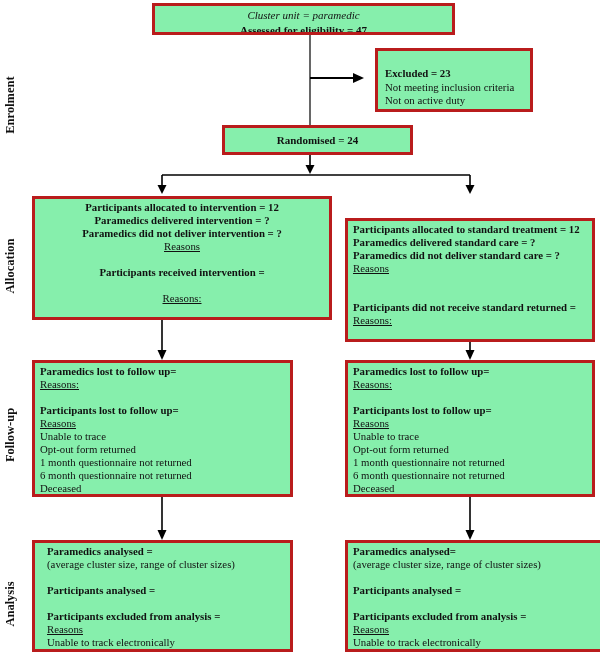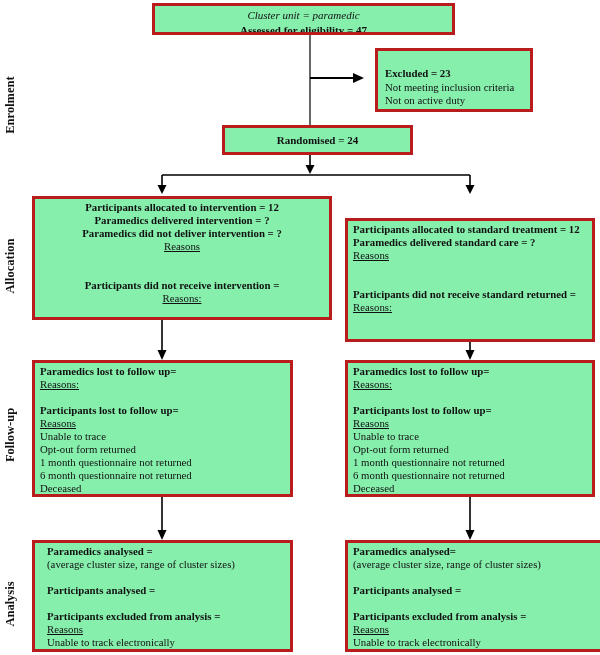--- a/index.html
+++ b/index.html
@@ -98,28 +98,29 @@
   <div class="box randbox" style="left:222px;top:125px;width:191px;height:30px;">
       <div class="line b">Randomised = 24</div>
     </div>
 
   <div class="box" style="left:32px;top:196px;width:300px;height:124px;text-align:center;">
       <div class="line b">Participants allocated to intervention = 12</div>
       <div class="line b">Paramedics delivered intervention = ?</div>
       <div class="line b">Paramedics did not deliver intervention = ?</div>
       <div class="line u">Reasons</div>
       <div class="line">&nbsp;</div>
+      <div class="line b">Participants received intervention =</div>
       <div class="line">&nbsp;</div>
-      <div class="line b">Participants did not receive intervention =</div>
       <div class="line u">Reasons:</div>
     </div>
 
   <div class="box" style="left:345px;top:194px;width:250px;height:124px;margin-top:24px;">
       <div class="line b">Participants allocated to standard treatment = 12</div>
       <div class="line b">Paramedics delivered standard care = ?</div>
+      <div class="line b">Paramedics did not deliver standard care = ?</div>
       <div class="line u">Reasons</div>
       <div class="line">&nbsp;</div>
       <div class="line">&nbsp;</div>
       <div class="line b">Participants did not receive standard returned =</div>
       <div class="line u">Reasons:</div>
     </div>
 
   <div class="box" style="left:32px;top:360px;width:261px;height:137px;">
       <div class="line b">Paramedics lost to follow up=</div>
       <div class="line u">Reasons:</div>

